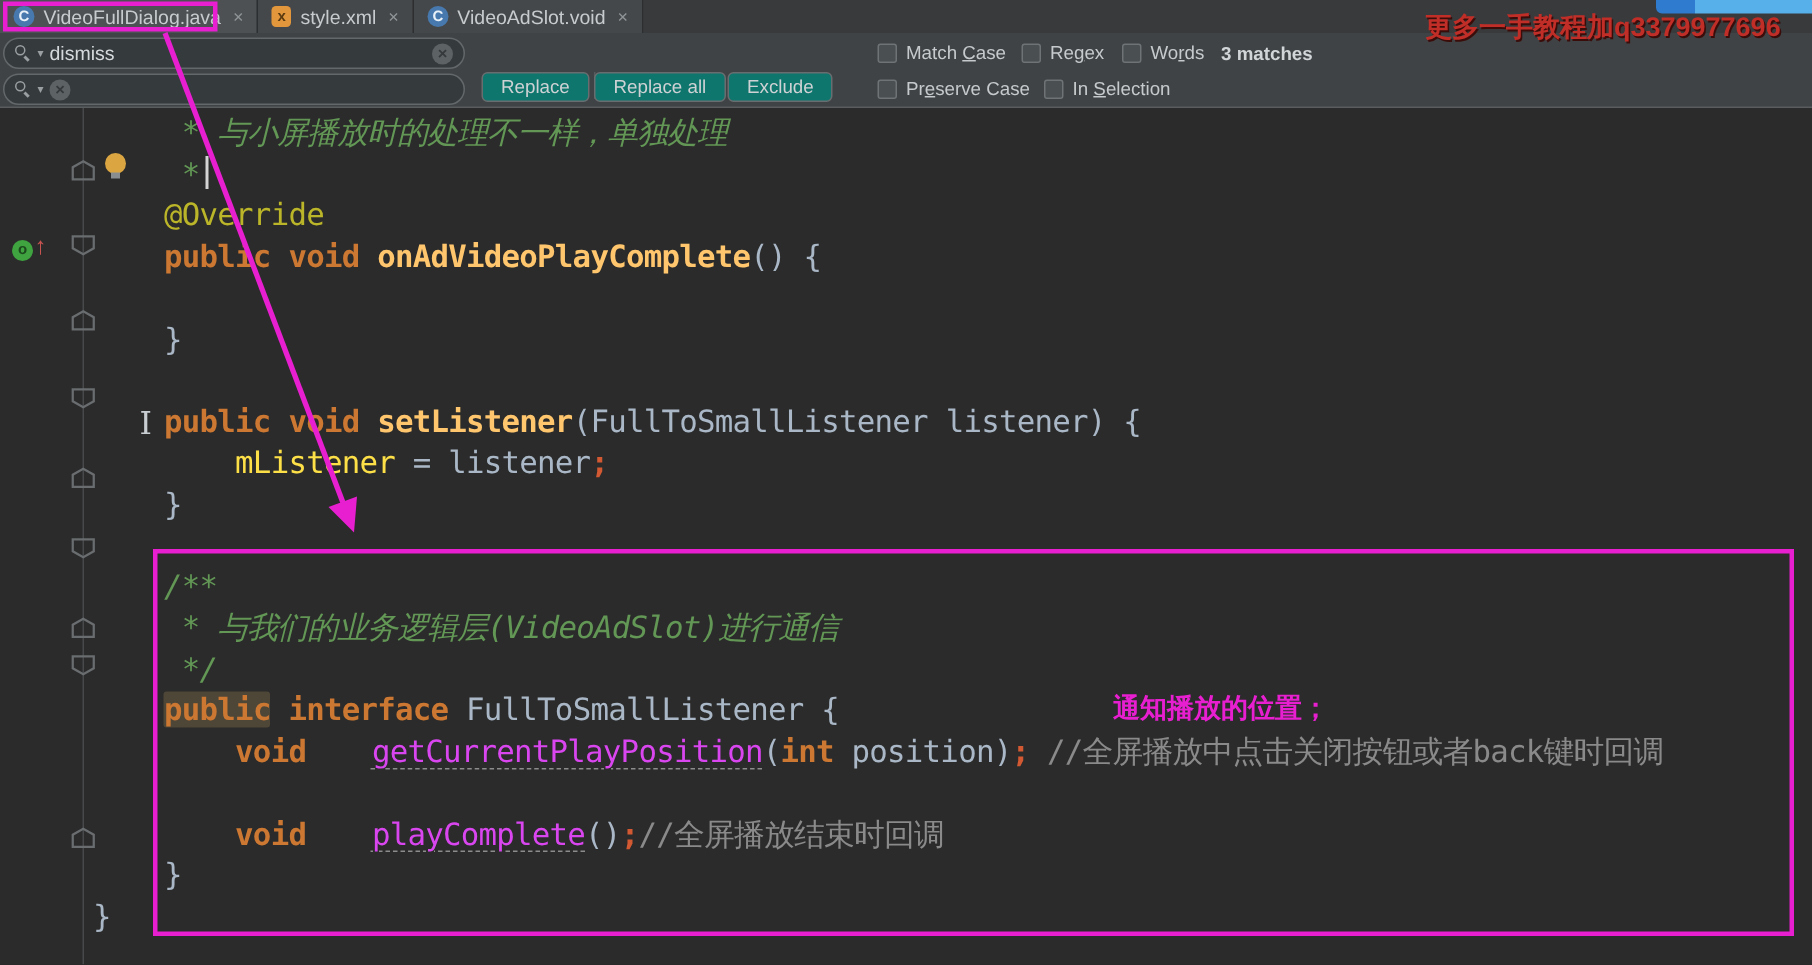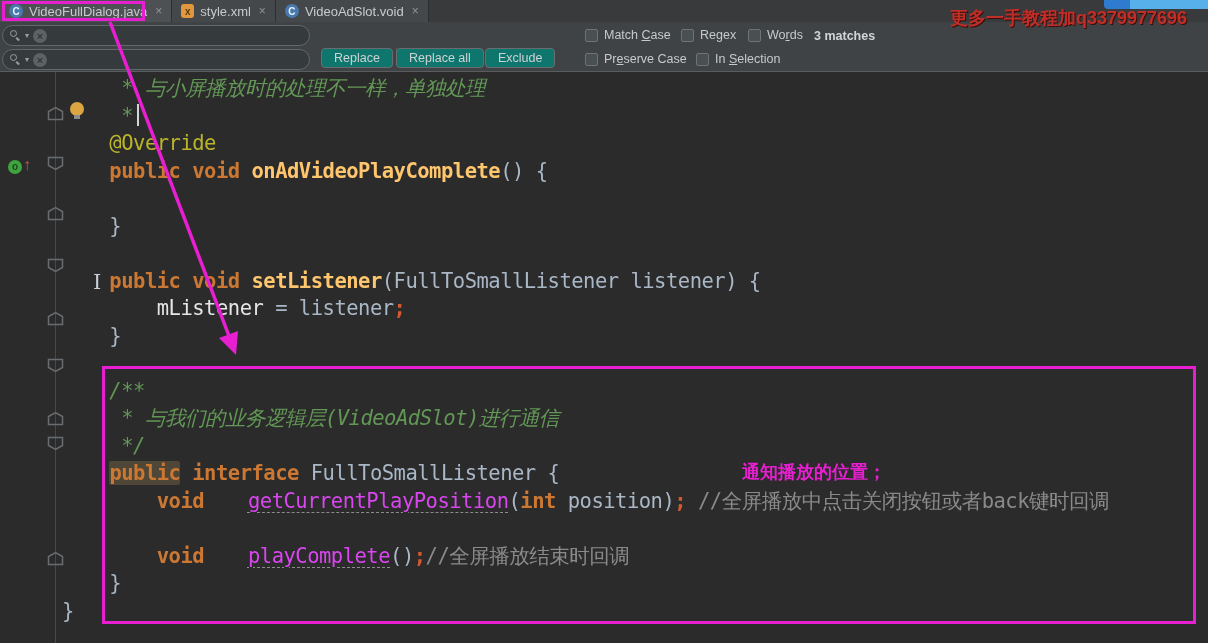--- a/index.html
+++ b/index.html
@@ -51,21 +51,21 @@
   .gutterline{position:absolute;left:55px;top:0;bottom:0;width:1px;background:#47494b;}
   .fold{position:absolute;left:47px;}
   .code{position:absolute;left:62px;top:3px;font-family:"DejaVu Sans Mono", monospace;font-size:20.5px;letter-spacing:-0.5px;white-space:pre;}
   .code-line{height:27.5px;line-height:27.5px;}
   .sg-kw{color:#cc7832;font-weight:bold;}
   .sg-ann{color:#bbb529;}
   .sg-mth{color:#ffc66d;font-weight:bold;}
   .sg-pln{color:#a9b7c6;}
   .sg-cmt{color:#629755;font-style:italic;}
   .sg-lc{color:#8a8a8a;}
-  .sg-fld{color:#e5e5e5;}
+  .sg-fld{color:#fde047;}
   .sg-semi{color:#d25932;font-weight:bold;}
   .sg-kwhl{color:#cc7832;font-weight:bold;background:#4e4637;border-radius:2px;}
   .sg-und{color:#d946ef;text-decoration:underline dashed #8c8c8c 1px;text-underline-offset:4px;margin-left:32px;}
   .bulb{position:absolute;left:70px;top:30px;width:14px;height:14px;border-radius:50%;background:#dba642;}
   .bulb::after{content:"";position:absolute;left:4px;top:13px;width:6px;height:4px;background:#8a8d8f;}
   .ovr-circle{position:absolute;left:8px;top:88px;width:14px;height:14px;border-radius:50%;background:#3fa340;color:#1c4a1d;font-size:10px;font-weight:bold;line-height:14px;text-align:center;}
   .ovr-arrow{position:absolute;left:23px;top:84px;color:#c75450;font-size:16px;font-weight:bold;}
   .caret{position:absolute;left:137px;top:32px;width:2px;height:22px;background:#d4d4d4;}
   .ibeam{position:absolute;left:93px;top:198px;color:#c9ced3;font-family:"DejaVu Serif",serif;font-size:21px;}
   
@@ -100,20 +100,21 @@
 </div>
 
 <div class="findbar">
 
   <div class="ffield" style="top:3px;">
     <span class="magicon">
         <span class="lens"></span>
         <span class="handle"></span>
       </span>
     <span class="dd">▾</span>
+    <input readonly="" value="dismiss" style="">
     <span class="clear">×</span>
   </div>
 
   <div class="ffield" style="top:27px;">
     <span class="magicon">
         <span class="lens"></span>
         <span class="handle"></span>
       </span>
     <span class="dd">▾</span>
     <span class="clear">×</span>

